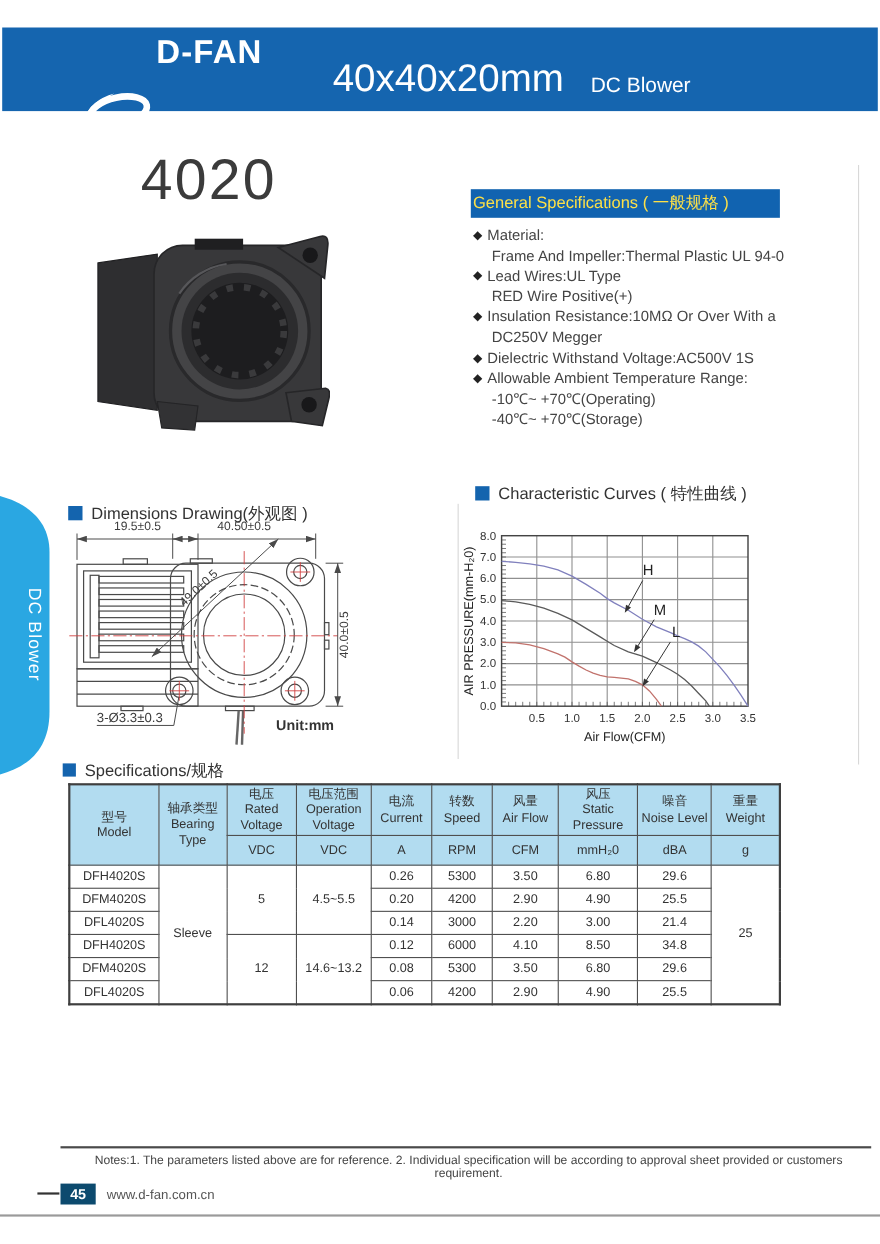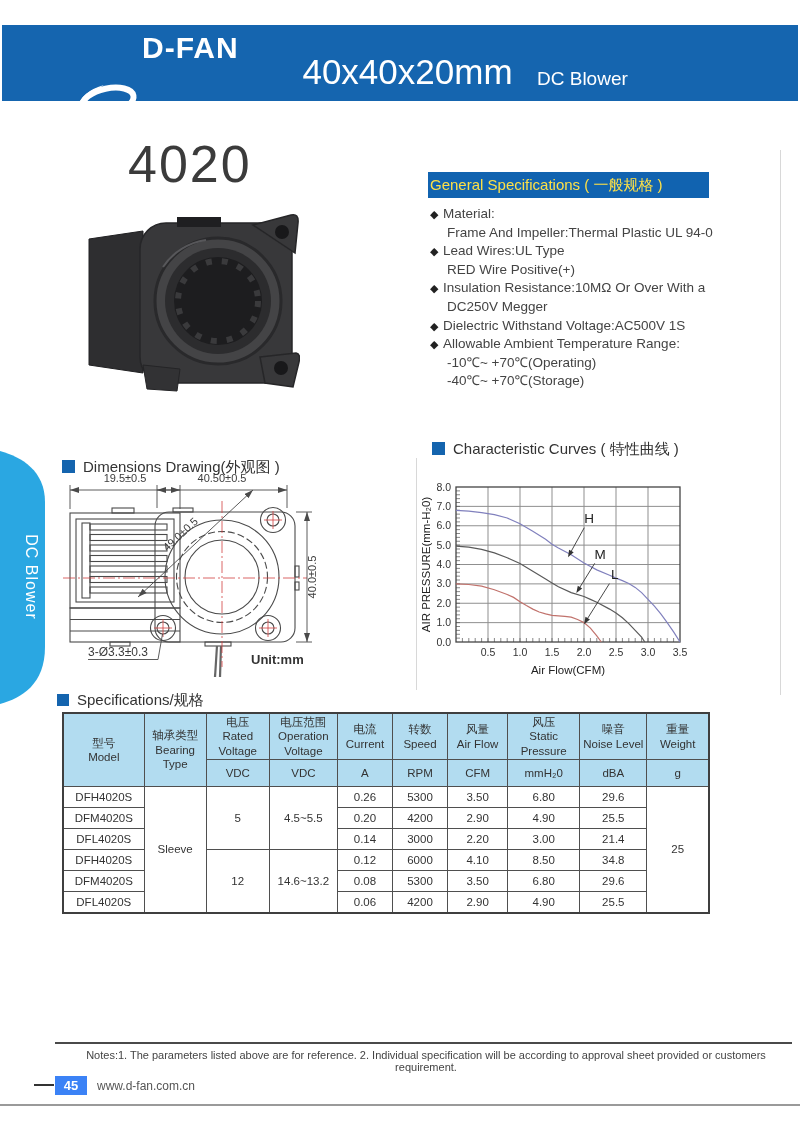--- a/index.html
+++ b/index.html
@@ -35,21 +35,21 @@
   .spec-table{border:2px solid #3f3f3f;}
   .spec-table thead th{background:#b2dcf0;}
   .hrow1 th{height:45px;}
   .hrow2 th{height:26px;}
   .drow td{height:20px;}
   .zh{display:block;font-size:11.5px;}
   
   .notes-rule{position:absolute;left:55px;top:1042px;width:737px;height:2px;background:#4a4a4a;}
   .notes{position:absolute;left:56px;top:1049px;width:740px;font-size:11px;color:#444;text-align:center;}
   .page-dash{position:absolute;left:34px;top:1084px;width:20px;height:1.5px;background:#333;}
-  .page-badge{position:absolute;left:55px;top:1076px;width:32px;height:19px;background:#3b82f6;color:#fff;
+  .page-badge{position:absolute;left:55px;top:1076px;width:32px;height:19px;background:#0c4a6e;color:#fff;
       font-size:13px;font-weight:bold;text-align:center;line-height:19px;}
   .website{position:absolute;left:97px;top:1079px;font-size:12px;color:#555;}
   .bottom-rule{position:absolute;left:0;top:1104px;width:800px;height:2px;background:#9a9a9a;}
   
   .ctick{font-size:10.5px;fill:#333;font-family:"Liberation Sans",sans-serif;}
   .caxis{font-size:11.5px;fill:#222;font-family:"Liberation Sans",sans-serif;}
   .clabel{font-size:13.5px;fill:#222;font-family:"Liberation Sans",sans-serif;}
   .dimtxt{font-size:11px;fill:#3c3c3c;font-family:"Liberation Sans",sans-serif;}
   .dimtxt2{font-size:12px;fill:#3c3c3c;font-family:"Liberation Sans",sans-serif;}
   .unittxt{font-size:13px;font-weight:bold;fill:#333;font-family:"Liberation Sans",sans-serif;}

